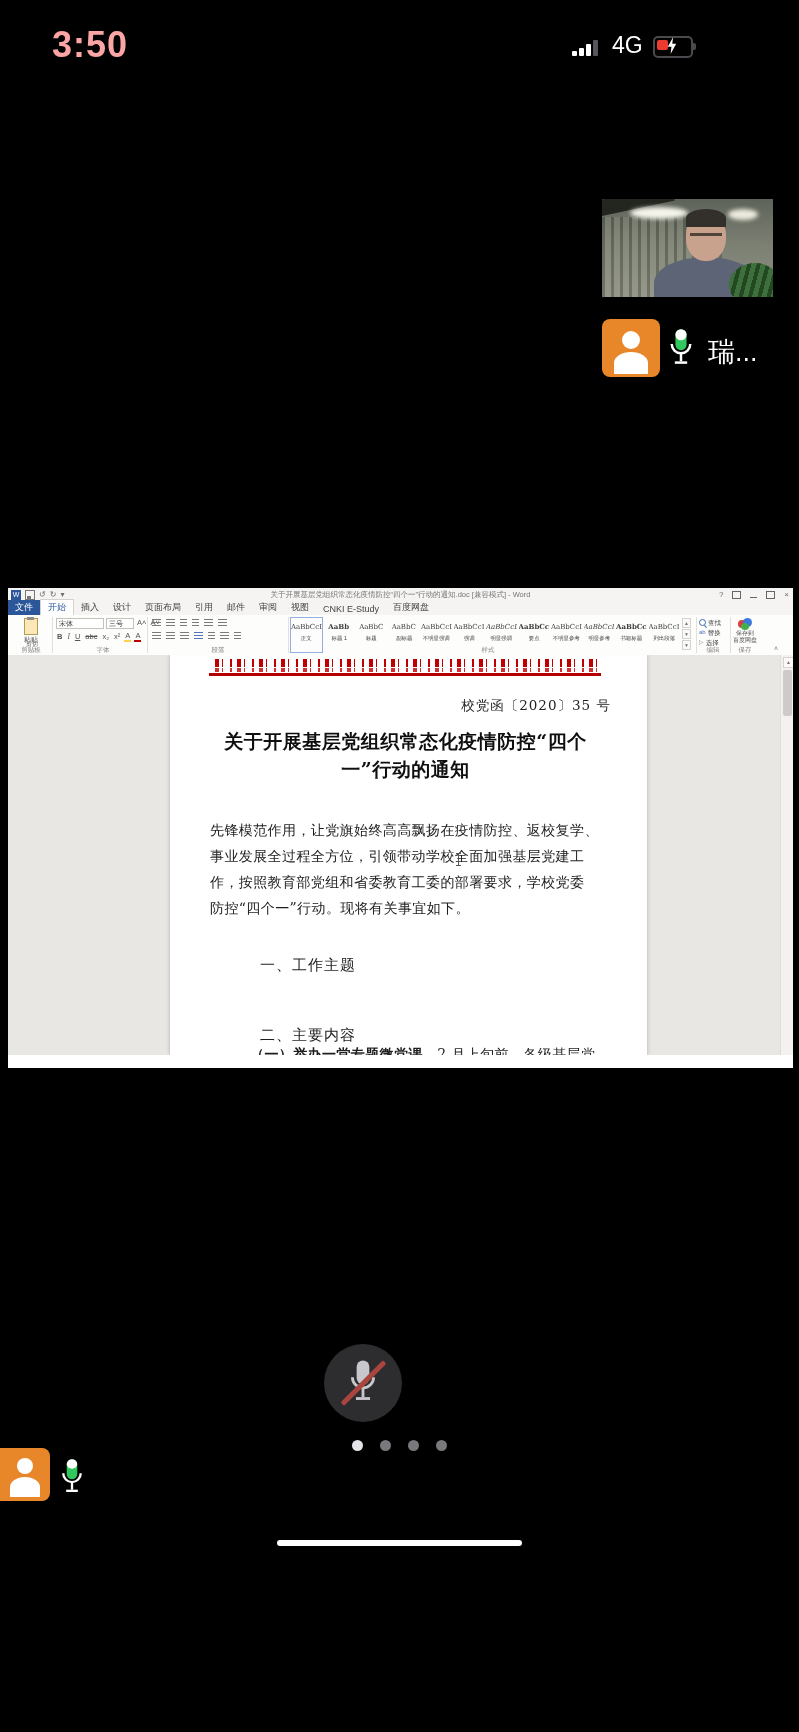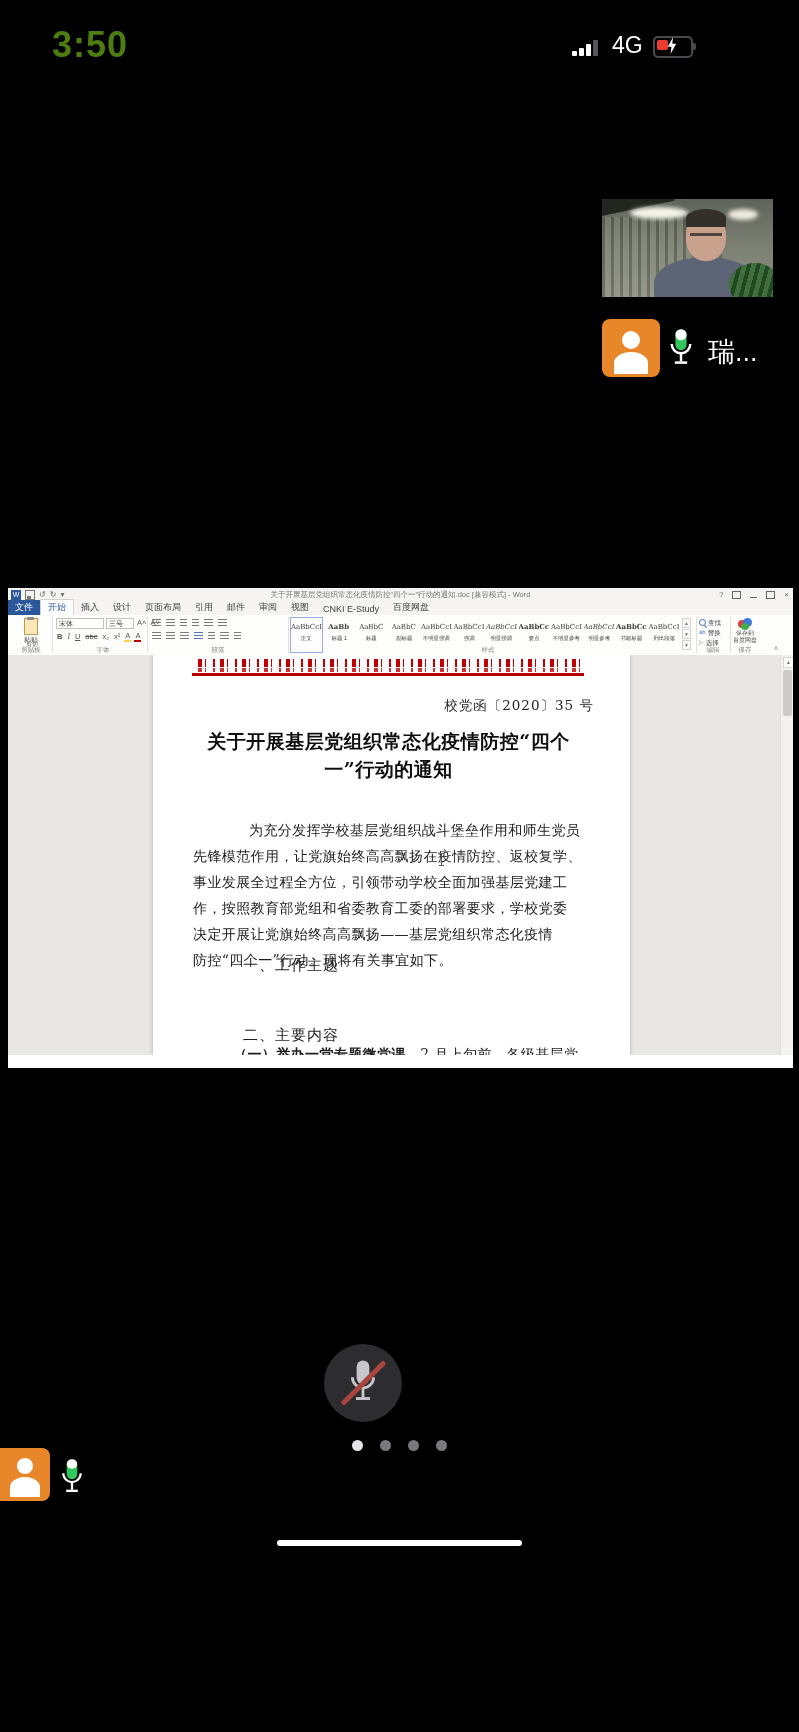--- a/index.html
+++ b/index.html
@@ -1,21 +1,21 @@
 <!DOCTYPE html>
 <html><head>
 <meta charset="utf-8">
 <style>
   html,body{margin:0;padding:0;background:#000;}
   #phone{position:relative;width:799px;height:1732px;background:#000;overflow:hidden;
          font-family:"Liberation Sans",sans-serif;}
   .abs{position:absolute;}
 
   
-  .ios-time{left:52px;top:24px;font-size:36px;font-weight:600;color:#4d7c0f;letter-spacing:1px;}
+  .ios-time{left:52px;top:24px;font-size:36px;font-weight:600;color:#fca5a5;letter-spacing:1px;}
   .sigbars{left:572px;top:40px;width:30px;height:16px;display:flex;align-items:flex-end;gap:2px;}
   .sigbars i{display:block;width:5px;background:#fff;border-radius:1px;}
   .sigbars i.dim{background:#55555a;}
   .ios-4g{left:612px;top:32px;font-size:23px;color:#fff;}
   .batt{left:653px;top:36px;width:36px;height:18px;border:2px solid #4a4a4e;border-radius:5px;}
   .batt .fill{position:absolute;left:2px;top:2px;width:11px;height:10px;background:#ea3b2e;border-radius:2px;}
   .batt .cap{position:absolute;right:-5px;top:5px;width:3px;height:7px;background:#4a4a4e;border-radius:0 2px 2px 0;}
   .batt .bolt{position:absolute;left:10px;top:-1px;width:14px;height:17px;background:#fff;
               clip-path:polygon(58% 0,20% 58%,46% 58%,40% 100%,80% 40%,52% 40%);}
 
@@ -97,21 +97,21 @@
   .gal-arrows span{font-size:5px;color:#777;border:1px solid #d5d2cf;background:#fbfaf9;text-align:center;line-height:8px;height:8px;}
   .edit-item{display:flex;align-items:center;gap:2px;font-size:6.5px;color:#454545;line-height:9px;white-space:nowrap;}
   .mag{display:inline-block;width:5px;height:5px;border:1px solid #3c6eb5;border-radius:50%;position:relative;}
   .mag i{position:absolute;right:-2px;bottom:-2px;width:3px;height:1px;background:#3c6eb5;transform:rotate(45deg);}
   .baidu{width:16px;height:12px;position:relative;margin:0 auto;}
   .baidu i{position:absolute;border-radius:50%;}
   .collapse{position:absolute;left:766px;top:30px;font-size:7px;color:#777;}
 
   
   .docarea{left:0;top:67px;width:785px;height:400px;background:#e9e7e4;overflow:hidden;}
-  .page{position:absolute;left:145px;top:0;width:477px;height:400px;background:#fff;
+  .page{position:absolute;left:162px;top:0;width:477px;height:400px;background:#fff;
         box-shadow:0 0 4px rgba(0,0,0,.25);overflow:hidden;
         font-family:"DejaVu Serif","Liberation Serif",serif;color:#1d1d1d;}
   .redfrag{position:absolute;left:45px;width:385px;background:
       repeating-linear-gradient(90deg,#c00000 0 4px,transparent 4px 7px,#c00000 7px 8px,transparent 8px 15px,#c00000 15px 17px,transparent 17px 22px);}
   .redline{position:absolute;left:39px;top:18px;width:392px;height:3px;background:#b40000;}
   .docnum{position:absolute;right:36px;top:42px;font-size:13.5px;color:#222;letter-spacing:1px;}
   .dtitle{position:absolute;left:40px;width:391px;text-align:center;font-size:19px;font-weight:bold;color:#0f0f0f;letter-spacing:.5px;white-space:nowrap;}
   .body-lines{position:absolute;left:40px;width:395px;font-size:14px;letter-spacing:.4px;}
   .doc-line{height:26px;line-height:26px;white-space:nowrap;}
   .dochead{position:absolute;left:90px;font-size:15px;font-weight:normal;letter-spacing:1px;white-space:nowrap;}
@@ -383,25 +383,23 @@
 
     <div class="abs docarea">
       <div class="page">
         <div class="redfrag" style="top:4px;height:8px"></div>
         <div class="redfrag" style="top:13px;height:4px;opacity:.8"></div>
         <div class="redline"></div>
         <div class="docnum">校党函〔2020〕35 号</div>
         <div class="dtitle" style="top:74px">关于开展基层党组织常态化疫情防控“四个</div>
         <div class="dtitle" style="top:102px">一”行动的通知</div>
         <div class="body-lines" style="top:162px">
-            <div class="doc-line" style="text-indent: 56px;">为充分发挥学校基层党组织战斗堡垒作用和师生党员</div>
             <div class="doc-line">先锋模范作用，让党旗始终高高飘扬在疫情防控、返校复学、</div>
             <div class="doc-line">事业发展全过程全方位，引领带动学校全面加强基层党建工</div>
             <div class="doc-line">作，按照教育部党组和省委教育工委的部署要求，学校党委</div>
-            <div class="doc-line">决定开展让党旗始终高高飘扬——基层党组织常态化疫情</div>
             <div class="doc-line">防控“四个一”行动。现将有关事宜如下。</div>
           </div>
         <div class="dochead" style="top:301px">一、工作主题</div>
         <div class="dochead" style="top:371px">二、主要内容</div>
         <div class="para3">
           <span style="display:inline-block;width:40px"></span><b>（一）举办一堂专题微党课。</b><span>2 月上旬前，各级基层党</span>
         </div>
         <div class="ibeam"></div>
       </div>
       <div class="vscroll">

